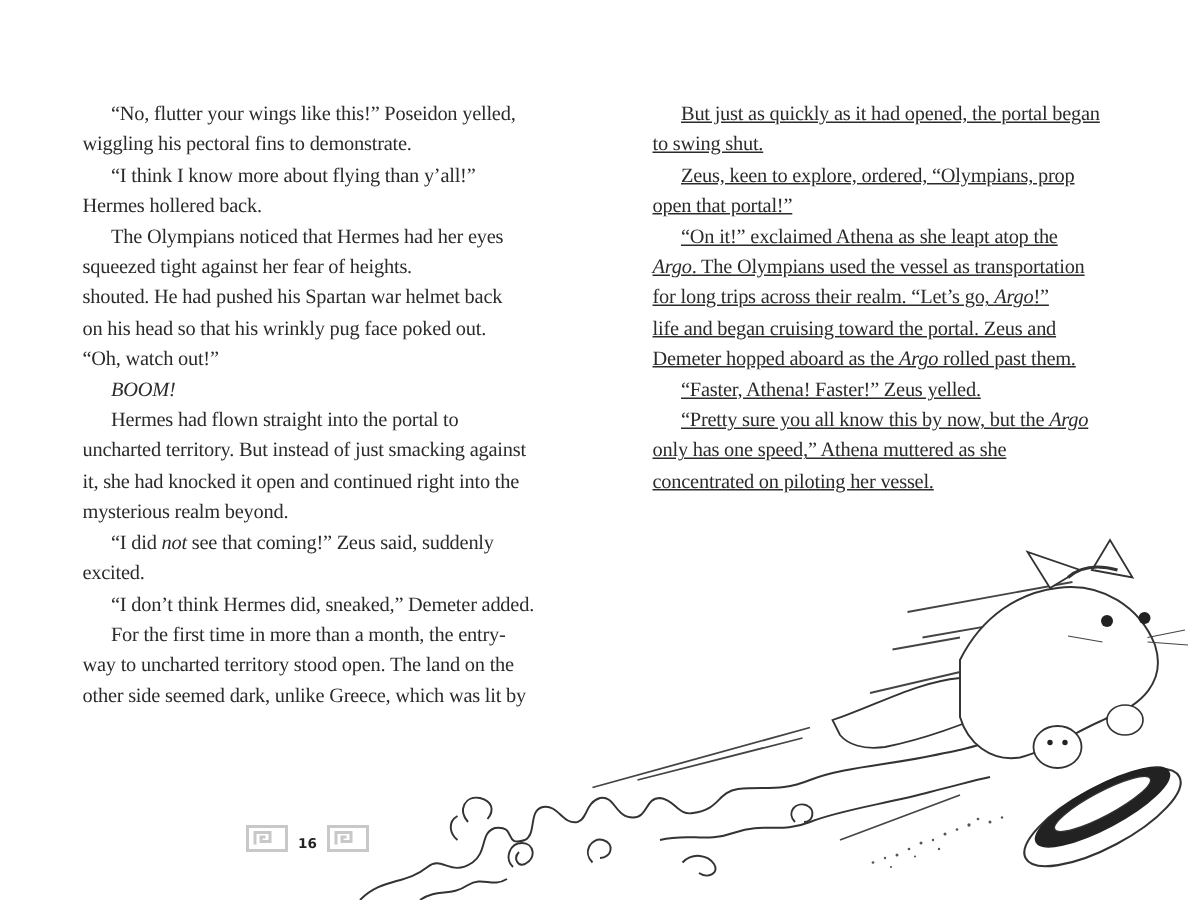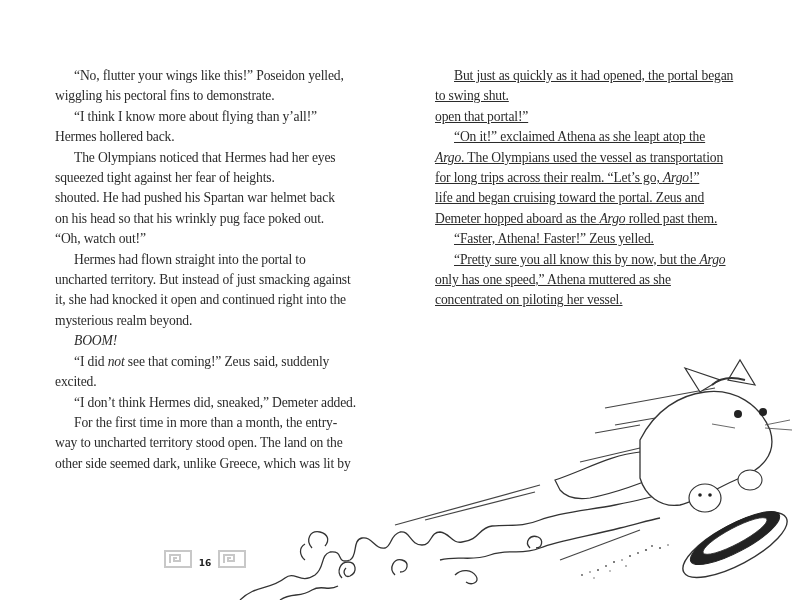--- a/index.html
+++ b/index.html
@@ -49,27 +49,27 @@
       <p class="indent">
         <span class="line">The Olympians noticed that Hermes had her eyes</span>
         <span class="line" style="text-indent:0">squeezed tight against her fear of heights.</span>
       </p>
       <p class="indent">
         <span class="line" style="text-indent:0">shouted. He had pushed his Spartan war helmet back</span>
         <span class="line" style="text-indent:0">on his head so that his wrinkly pug face poked out.</span>
         <span class="line" style="text-indent:0">“Oh, watch out!”</span>
       </p>
       <p class="indent">
+        <em class="line">BOOM!</em>
+      </p>
+      <p class="indent">
         <span class="line">Hermes had flown straight into the portal to</span>
         <span class="line" style="text-indent:0">uncharted territory. But instead of just smacking against</span>
         <span class="line" style="text-indent:0">it, she had knocked it open and continued right into the</span>
         <span class="line" style="text-indent:0">mysterious realm beyond.</span>
-      </p>
-      <p class="indent">
-        <em class="line">BOOM!</em>
       </p>
       <p class="indent">
         <span class="line"><span>“I did </span><em>not</em><span> see that coming!” Zeus said, suddenly</span></span>
         <span class="line" style="text-indent:0">excited.</span>
       </p>
       <p class="indent">
         <span class="line">“I don’t think Hermes did, sneaked,” Demeter added.</span>
       </p>
       <p class="indent">
         <span class="line">For the first time in more than a month, the entry-</span>
@@ -91,20 +91,21 @@
     </div>
   </div>
 
   <div class="page page-right">
     <div class="text-block">
       <p class="indent">
         <span class="line">But just as quickly as it had opened, the portal began</span>
         <span class="line" style="text-indent:0">to swing shut.</span>
       </p>
       <p class="indent">
+        <span class="line">Zeus, keen to explore, ordered, “Olympians, prop</span>
         <span class="line" style="text-indent:0">open that portal!”</span>
       </p>
       <p class="indent">
         <span class="line">“On it!” exclaimed Athena as she leapt atop the</span>
         <span class="line" style="text-indent:0"><em>Argo</em>. The Olympians used the vessel as transportation</span>
         <span class="line" style="text-indent:0">for long trips across their realm. “Let’s go, <em>Argo</em>!”</span>
         <span class="line" style="text-indent:0">life and began cruising toward the portal. Zeus and</span>
         <span class="line" style="text-indent:0">Demeter hopped aboard as the <em>Argo</em> rolled past them.</span>
       </p>
       <p class="indent">

